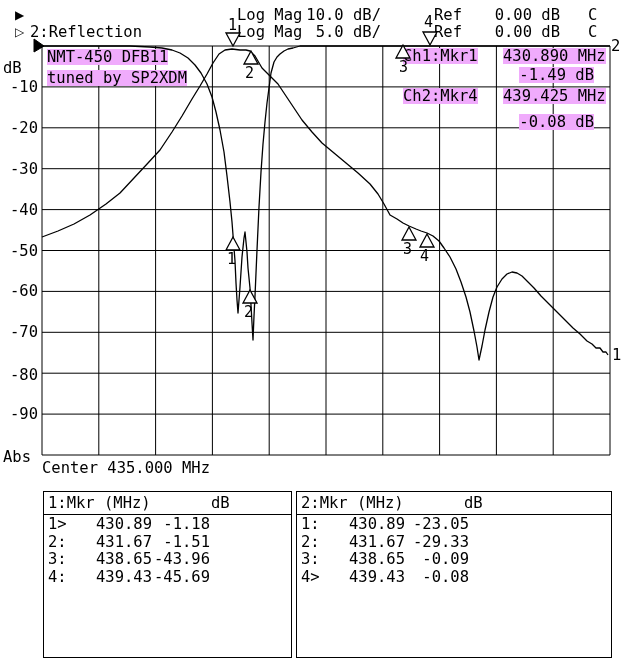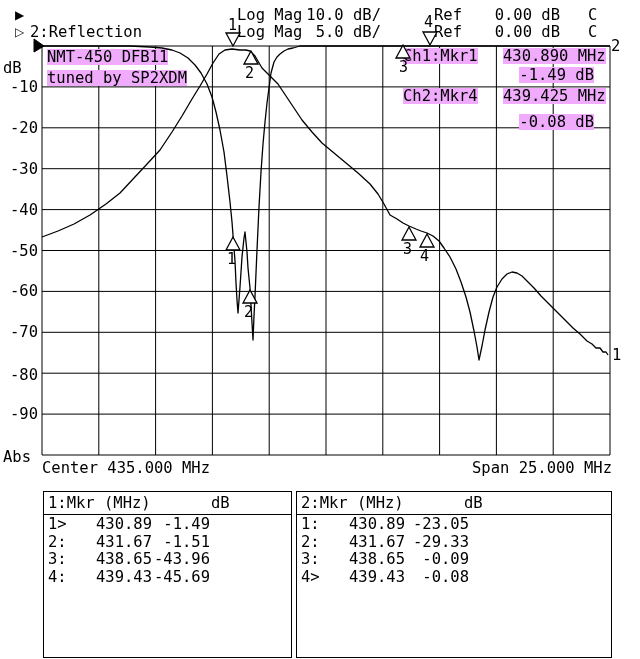--- a/index.html
+++ b/index.html
@@ -111,32 +111,31 @@
   <span class="abs wbg ro-f1">430.890 MHz</span>
   <span class="abs wbg ro-v1">-1.49 dB</span>
   <span class="abs wbg ro-ch2">Ch2:Mkr4</span>
   <span class="abs wbg ro-f2">439.425 MHz</span>
   <span class="abs wbg ro-v2">-0.08 dB</span>
 
   <span class="abs end2">2</span>
   <span class="abs end1">1</span>
 
   <span class="abs center-lbl">Center 435.000 MHz</span>
-  <span class="abs span-lbl">Span 25.000 MHz</span>
 </div>
 
 <div id="mtable1" class="mtable">
   <span class="th1">1:Mkr (MHz)</span>
   <span class="th2">dB</span>
   <div class="tsep"></div>
   <div class="mrows">
       <div class="mrow">
         <span class="mnum">1&gt;</span>
         <span class="mfreq">430.89</span>
-        <span class="mdb">-1.49</span>
+        <span class="mdb">-1.18</span>
       </div>
       <div class="mrow">
         <span class="mnum">2:</span>
         <span class="mfreq">431.67</span>
         <span class="mdb">-1.51</span>
       </div>
       <div class="mrow">
         <span class="mnum">3:</span>
         <span class="mfreq">438.65</span>
         <span class="mdb">-43.96</span>

